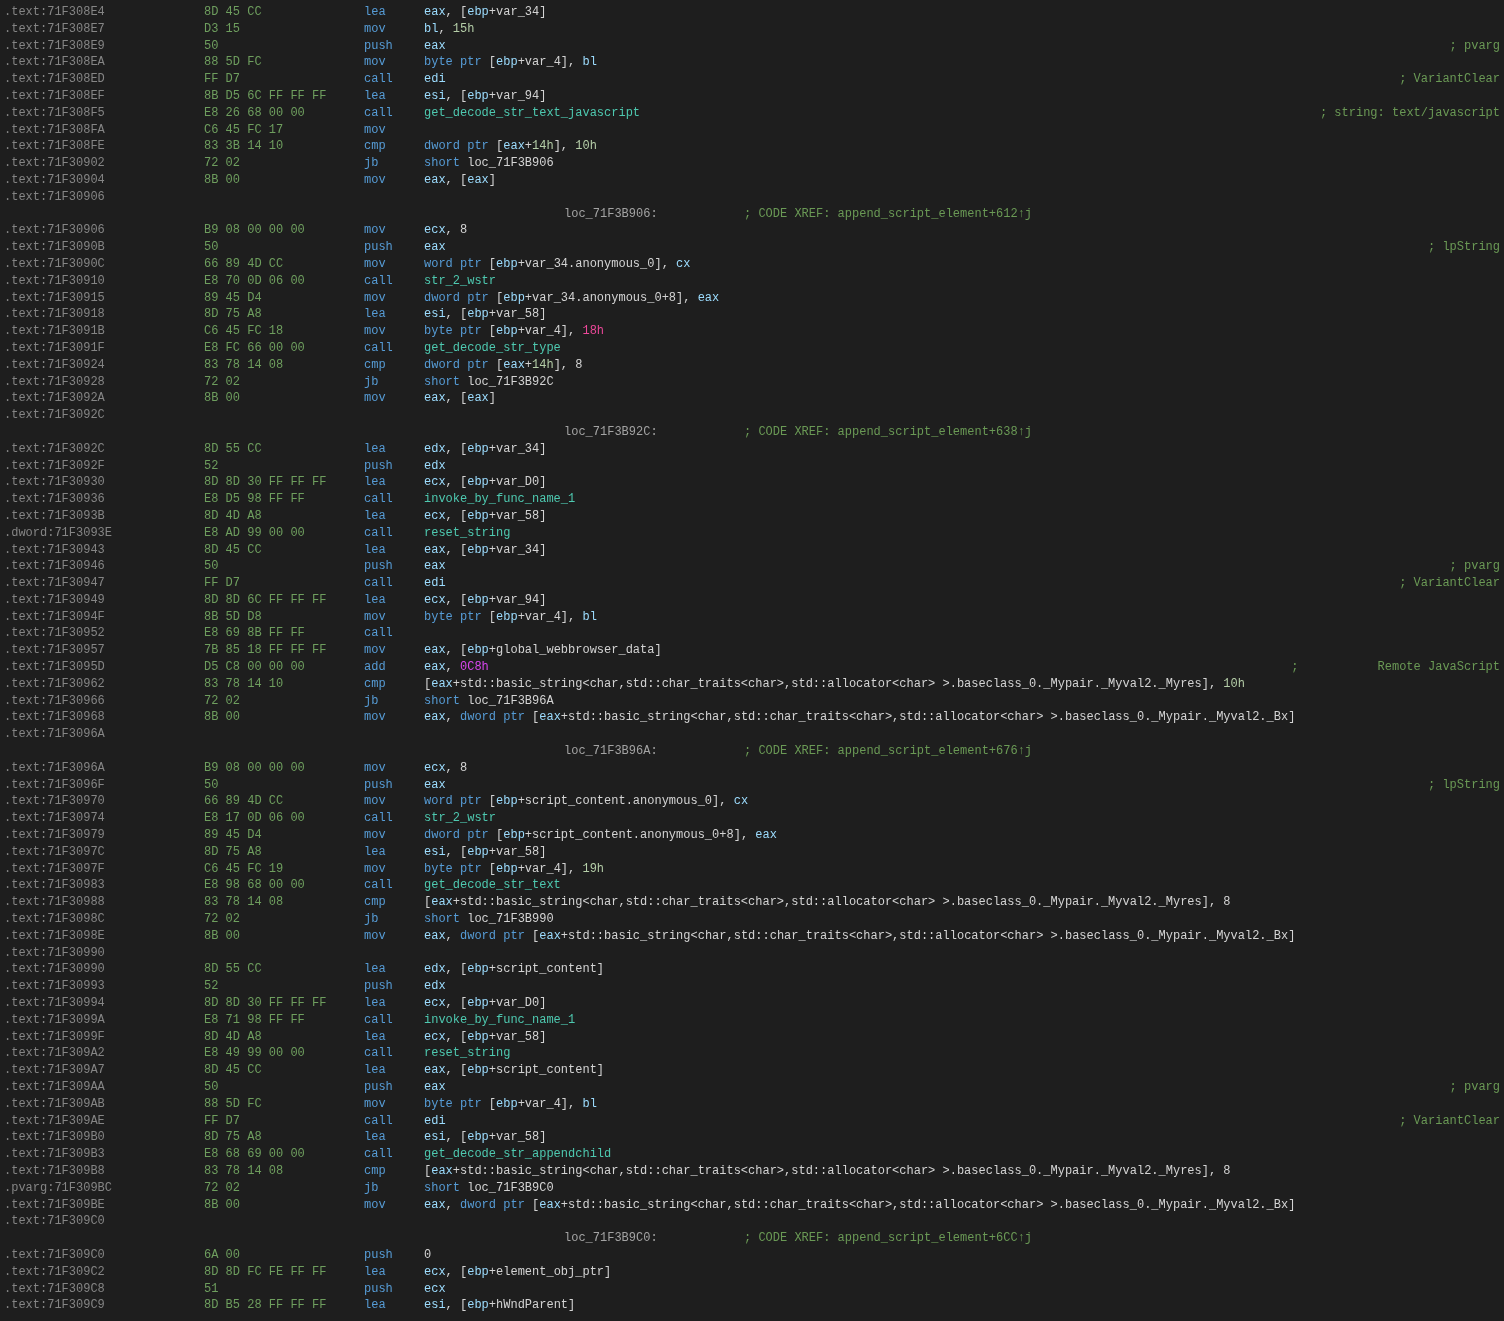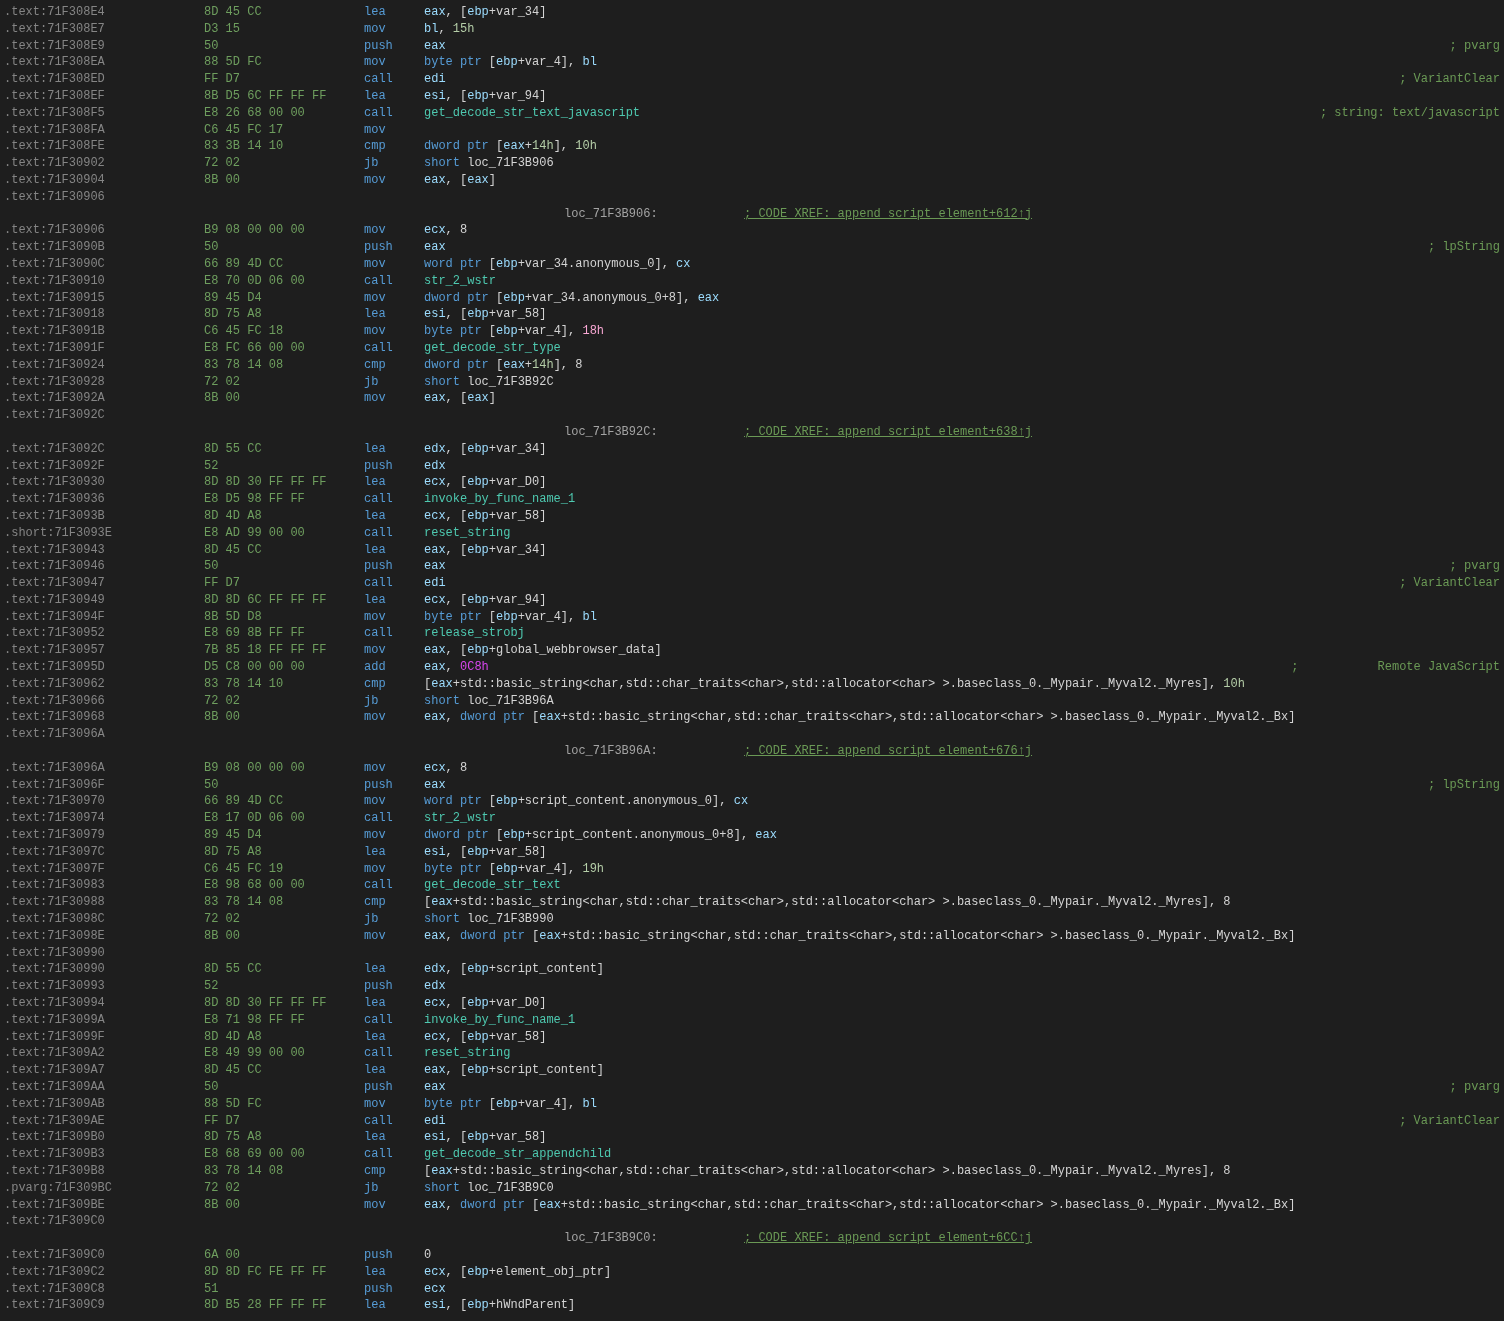--- a/index.html
+++ b/index.html
@@ -63,21 +63,20 @@
       display: inline-block;
       color: #858585;
     }
     .line-loc .loc-name {
       color: #a3a3a3;
       min-width: 180px;
       display: inline-block;
     }
     .line-loc .loc-comment {
       color: #6a9955;
-      text-decoration: underline;
     }
   </style>
 </head>
 <body>
 
 <div class="code-container">
     <div class="code-line"><span class="col-addr">.text:71F308E4</span><span class="col-bytes">8D 45 CC</span><span class="col-mnemonic">lea</span><span class="col-operands"><span style="color:#9cdcfe">eax</span>, [<span style="color:#9cdcfe">ebp</span>+var_34]</span></div>
     <div class="code-line"><span class="col-addr">.text:71F308E7</span><span class="col-bytes">D3 15</span><span class="col-mnemonic">mov</span><span class="col-operands"><span style="color:#9cdcfe">bl</span>, <span style="color:#b5cea8">15h</span></span></div>
     <div class="code-line"><span class="col-addr">.text:71F308E9</span><span class="col-bytes">50</span><span class="col-mnemonic">push</span><span class="col-operands"><span style="color:#9cdcfe">eax</span></span><span class="comment">  ; pvarg</span></div>
     <div class="code-line"><span class="col-addr">.text:71F308EA</span><span class="col-bytes">88 5D FC</span><span class="col-mnemonic">mov</span><span class="col-operands"><span style="color:#569cd6">byte</span> <span style="color:#569cd6">ptr</span> [<span style="color:#9cdcfe">ebp</span>+var_4], <span style="color:#9cdcfe">bl</span></span></div>
@@ -89,39 +88,39 @@
     <div class="code-line"><span class="col-addr">.text:71F30902</span><span class="col-bytes">72 02</span><span class="col-mnemonic">jb</span><span class="col-operands"><span style="color:#569cd6">short</span> loc_71F3B906</span></div>
     <div class="code-line"><span class="col-addr">.text:71F30904</span><span class="col-bytes">8B 00</span><span class="col-mnemonic">mov</span><span class="col-operands"><span style="color:#9cdcfe">eax</span>, [<span style="color:#9cdcfe">eax</span>]</span></div>
     <div class="code-line"><span class="col-addr">.text:71F30906</span><span class="col-bytes"></span><span class="col-mnemonic"></span><span class="col-operands"></span></div>
     <div class="line-loc"><span class="loc-label"></span><span style="display: inline-block; width: 360px;"></span><span class="loc-name">loc_71F3B906:</span><span class="loc-comment">; CODE XREF: append_script_element+612↑j</span></div>
     <div class="code-line"><span class="col-addr">.text:71F30906</span><span class="col-bytes">B9 08 00 00 00</span><span class="col-mnemonic">mov</span><span class="col-operands"><span style="color:#9cdcfe">ecx</span>, 8</span></div>
     <div class="code-line"><span class="col-addr">.text:71F3090B</span><span class="col-bytes">50</span><span class="col-mnemonic">push</span><span class="col-operands"><span style="color:#9cdcfe">eax</span></span><span class="comment">  ; lpString</span></div>
     <div class="code-line"><span class="col-addr">.text:71F3090C</span><span class="col-bytes">66 89 4D CC</span><span class="col-mnemonic">mov</span><span class="col-operands"><span style="color:#569cd6">word</span> <span style="color:#569cd6">ptr</span> [<span style="color:#9cdcfe">ebp</span>+var_34.anonymous_0], <span style="color:#9cdcfe">cx</span></span></div>
     <div class="code-line"><span class="col-addr">.text:71F30910</span><span class="col-bytes">E8 70 0D 06 00</span><span class="col-mnemonic">call</span><span class="col-operands"><span style="color:#4ec9b0">str_2_wstr</span></span></div>
     <div class="code-line"><span class="col-addr">.text:71F30915</span><span class="col-bytes">89 45 D4</span><span class="col-mnemonic">mov</span><span class="col-operands"><span style="color:#569cd6">dword</span> <span style="color:#569cd6">ptr</span> [<span style="color:#9cdcfe">ebp</span>+var_34.anonymous_0+8], <span style="color:#9cdcfe">eax</span></span></div>
     <div class="code-line"><span class="col-addr">.text:71F30918</span><span class="col-bytes">8D 75 A8</span><span class="col-mnemonic">lea</span><span class="col-operands"><span style="color:#9cdcfe">esi</span>, [<span style="color:#9cdcfe">ebp</span>+var_58]</span></div>
-    <div class="code-line"><span class="col-addr">.text:71F3091B</span><span class="col-bytes">C6 45 FC 18</span><span class="col-mnemonic">mov</span><span class="col-operands"><span style="color:#569cd6">byte</span> <span style="color:#569cd6">ptr</span> [<span style="color:#9cdcfe">ebp</span>+var_4], <span style="color:#f9a8d4">18h</span></span></div>
+    <div class="code-line"><span class="col-addr">.text:71F3091B</span><span class="col-bytes">C6 45 FC 18</span><span class="col-mnemonic">mov</span><span class="col-operands"><span style="color:#569cd6">byte</span> <span style="color:#569cd6">ptr</span> [<span style="color:#9cdcfe">ebp</span>+var_4], <span style="color:#ec4899">18h</span></span></div>
     <div class="code-line"><span class="col-addr">.text:71F3091F</span><span class="col-bytes">E8 FC 66 00 00</span><span class="col-mnemonic">call</span><span class="col-operands"><span style="color:#4ec9b0">get_decode_str_type</span></span></div>
     <div class="code-line"><span class="col-addr">.text:71F30924</span><span class="col-bytes">83 78 14 08</span><span class="col-mnemonic">cmp</span><span class="col-operands"><span style="color:#569cd6">dword</span> <span style="color:#569cd6">ptr</span> [<span style="color:#9cdcfe">eax</span>+<span style="color:#b5cea8">14h</span>], 8</span></div>
     <div class="code-line"><span class="col-addr">.text:71F30928</span><span class="col-bytes">72 02</span><span class="col-mnemonic">jb</span><span class="col-operands"><span style="color:#569cd6">short</span> loc_71F3B92C</span></div>
     <div class="code-line"><span class="col-addr">.text:71F3092A</span><span class="col-bytes">8B 00</span><span class="col-mnemonic">mov</span><span class="col-operands"><span style="color:#9cdcfe">eax</span>, [<span style="color:#9cdcfe">eax</span>]</span></div>
     <div class="code-line"><span class="col-addr">.text:71F3092C</span><span class="col-bytes"></span><span class="col-mnemonic"></span><span class="col-operands"></span></div>
     <div class="line-loc"><span class="loc-label"></span><span style="display: inline-block; width: 360px;"></span><span class="loc-name">loc_71F3B92C:</span><span class="loc-comment">; CODE XREF: append_script_element+638↑j</span></div>
     <div class="code-line"><span class="col-addr">.text:71F3092C</span><span class="col-bytes">8D 55 CC</span><span class="col-mnemonic">lea</span><span class="col-operands"><span style="color:#9cdcfe">edx</span>, [<span style="color:#9cdcfe">ebp</span>+var_34]</span></div>
     <div class="code-line"><span class="col-addr">.text:71F3092F</span><span class="col-bytes">52</span><span class="col-mnemonic">push</span><span class="col-operands"><span style="color:#9cdcfe">edx</span></span></div>
     <div class="code-line"><span class="col-addr">.text:71F30930</span><span class="col-bytes">8D 8D 30 FF FF FF</span><span class="col-mnemonic">lea</span><span class="col-operands"><span style="color:#9cdcfe">ecx</span>, [<span style="color:#9cdcfe">ebp</span>+var_D0]</span></div>
     <div class="code-line"><span class="col-addr">.text:71F30936</span><span class="col-bytes">E8 D5 98 FF FF</span><span class="col-mnemonic">call</span><span class="col-operands"><span style="color:#4ec9b0">invoke_by_func_name_1</span></span></div>
     <div class="code-line"><span class="col-addr">.text:71F3093B</span><span class="col-bytes">8D 4D A8</span><span class="col-mnemonic">lea</span><span class="col-operands"><span style="color:#9cdcfe">ecx</span>, [<span style="color:#9cdcfe">ebp</span>+var_58]</span></div>
-    <div class="code-line"><span class="col-addr">.short:71F3093E</span><span class="col-bytes">E8 AD 99 00 00</span><span class="col-mnemonic">call</span><span class="col-operands"><span style="color:#4ec9b0">reset_string</span></span></div>
+    <div class="code-line"><span class="col-addr">.dword:71F3093E</span><span class="col-bytes">E8 AD 99 00 00</span><span class="col-mnemonic">call</span><span class="col-operands"><span style="color:#4ec9b0">reset_string</span></span></div>
     <div class="code-line"><span class="col-addr">.text:71F30943</span><span class="col-bytes">8D 45 CC</span><span class="col-mnemonic">lea</span><span class="col-operands"><span style="color:#9cdcfe">eax</span>, [<span style="color:#9cdcfe">ebp</span>+var_34]</span></div>
     <div class="code-line"><span class="col-addr">.text:71F30946</span><span class="col-bytes">50</span><span class="col-mnemonic">push</span><span class="col-operands"><span style="color:#9cdcfe">eax</span></span><span class="comment">  ; pvarg</span></div>
     <div class="code-line"><span class="col-addr">.text:71F30947</span><span class="col-bytes">FF D7</span><span class="col-mnemonic">call</span><span class="col-operands"><span style="color:#9cdcfe">edi</span></span><span class="comment">  ; VariantClear</span></div>
     <div class="code-line"><span class="col-addr">.text:71F30949</span><span class="col-bytes">8D 8D 6C FF FF FF</span><span class="col-mnemonic">lea</span><span class="col-operands"><span style="color:#9cdcfe">ecx</span>, [<span style="color:#9cdcfe">ebp</span>+var_94]</span></div>
     <div class="code-line"><span class="col-addr">.text:71F3094F</span><span class="col-bytes">8B 5D D8</span><span class="col-mnemonic">mov</span><span class="col-operands"><span style="color:#569cd6">byte</span> <span style="color:#569cd6">ptr</span> [<span style="color:#9cdcfe">ebp</span>+var_4], <span style="color:#9cdcfe">bl</span></span></div>
-    <div class="code-line"><span class="col-addr">.text:71F30952</span><span class="col-bytes">E8 69 8B FF FF</span><span class="col-mnemonic">call</span><span class="col-operands"><span style="color:#4ec9b0">release_strobj</span></span></div>
+    <div class="code-line"><span class="col-addr">.text:71F30952</span><span class="col-bytes">E8 69 8B FF FF</span><span class="col-mnemonic">call</span></div>
     <div class="code-line"><span class="col-addr">.text:71F30957</span><span class="col-bytes">7B 85 18 FF FF FF</span><span class="col-mnemonic">mov</span><span class="col-operands"><span style="color:#9cdcfe">eax</span>, [<span style="color:#9cdcfe">ebp</span>+global_webbrowser_data]</span></div>
     <div class="code-line"><span class="col-addr">.text:71F3095D</span><span class="col-bytes">D5 C8 00 00 00</span><span class="col-mnemonic">add</span><span class="col-operands"><span style="color:#9cdcfe">eax</span>, <span style="color:#d946ef">0C8h</span></span><span class="comment">  ;           Remote JavaScript</span></div>
     <div class="code-line"><span class="col-addr">.text:71F30962</span><span class="col-bytes">83 78 14 10</span><span class="col-mnemonic">cmp</span><span class="col-operands">[<span style="color:#9cdcfe">eax</span>+std::basic_string&lt;char,std::char_traits&lt;char&gt;,std::allocator&lt;char&gt; &gt;.baseclass_0._Mypair._Myval2._Myres], <span style="color:#b5cea8">10h</span></span></div>
     <div class="code-line"><span class="col-addr">.text:71F30966</span><span class="col-bytes">72 02</span><span class="col-mnemonic">jb</span><span class="col-operands"><span style="color:#569cd6">short</span> loc_71F3B96A</span></div>
     <div class="code-line"><span class="col-addr">.text:71F30968</span><span class="col-bytes">8B 00</span><span class="col-mnemonic">mov</span><span class="col-operands"><span style="color:#9cdcfe">eax</span>, <span style="color:#569cd6">dword</span> <span style="color:#569cd6">ptr</span> [<span style="color:#9cdcfe">eax</span>+std::basic_string&lt;char,std::char_traits&lt;char&gt;,std::allocator&lt;char&gt; &gt;.baseclass_0._Mypair._Myval2._Bx]</span></div>
     <div class="code-line"><span class="col-addr">.text:71F3096A</span><span class="col-bytes"></span><span class="col-mnemonic"></span><span class="col-operands"></span></div>
     <div class="line-loc"><span class="loc-label"></span><span style="display: inline-block; width: 360px;"></span><span class="loc-name">loc_71F3B96A:</span><span class="loc-comment">; CODE XREF: append_script_element+676↑j</span></div>
     <div class="code-line"><span class="col-addr">.text:71F3096A</span><span class="col-bytes">B9 08 00 00 00</span><span class="col-mnemonic">mov</span><span class="col-operands"><span style="color:#9cdcfe">ecx</span>, 8</span></div>
     <div class="code-line"><span class="col-addr">.text:71F3096F</span><span class="col-bytes">50</span><span class="col-mnemonic">push</span><span class="col-operands"><span style="color:#9cdcfe">eax</span></span><span class="comment">  ; lpString</span></div>
     <div class="code-line"><span class="col-addr">.text:71F30970</span><span class="col-bytes">66 89 4D CC</span><span class="col-mnemonic">mov</span><span class="col-operands"><span style="color:#569cd6">word</span> <span style="color:#569cd6">ptr</span> [<span style="color:#9cdcfe">ebp</span>+script_content.anonymous_0], <span style="color:#9cdcfe">cx</span></span></div>

